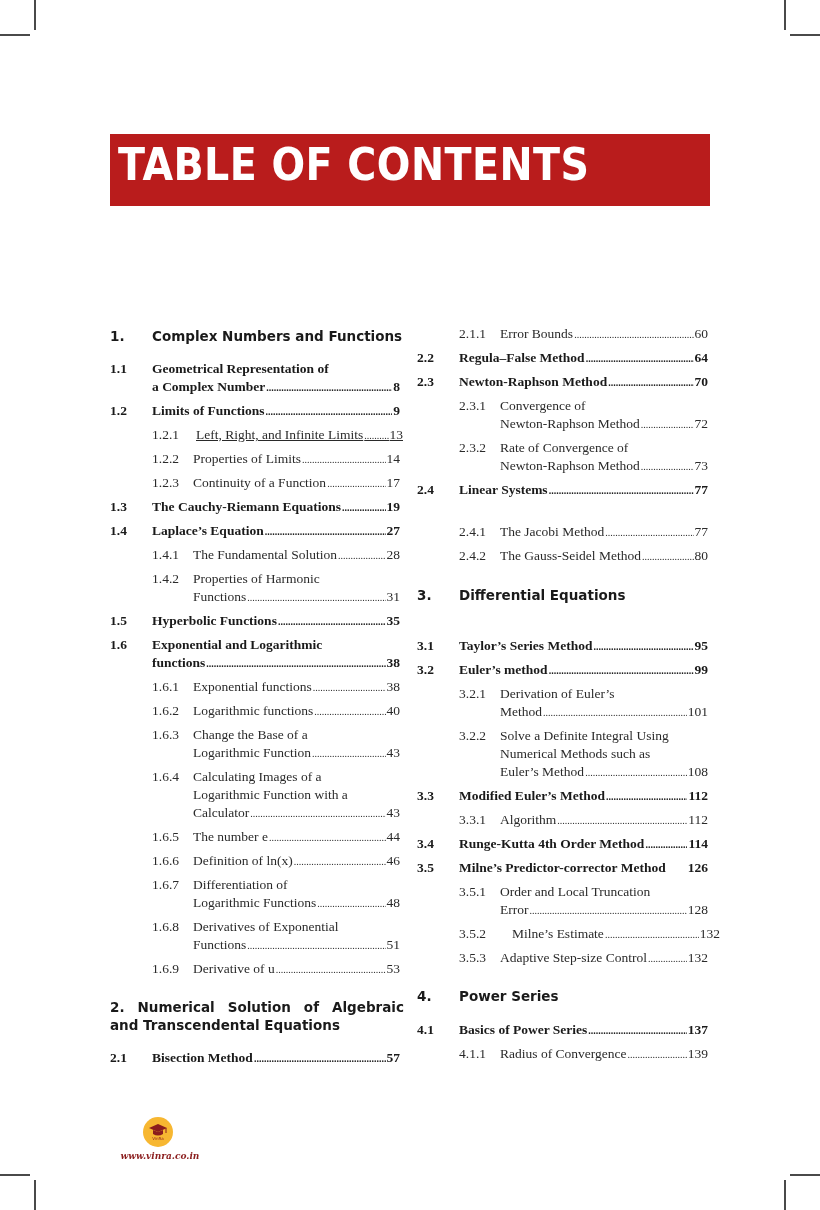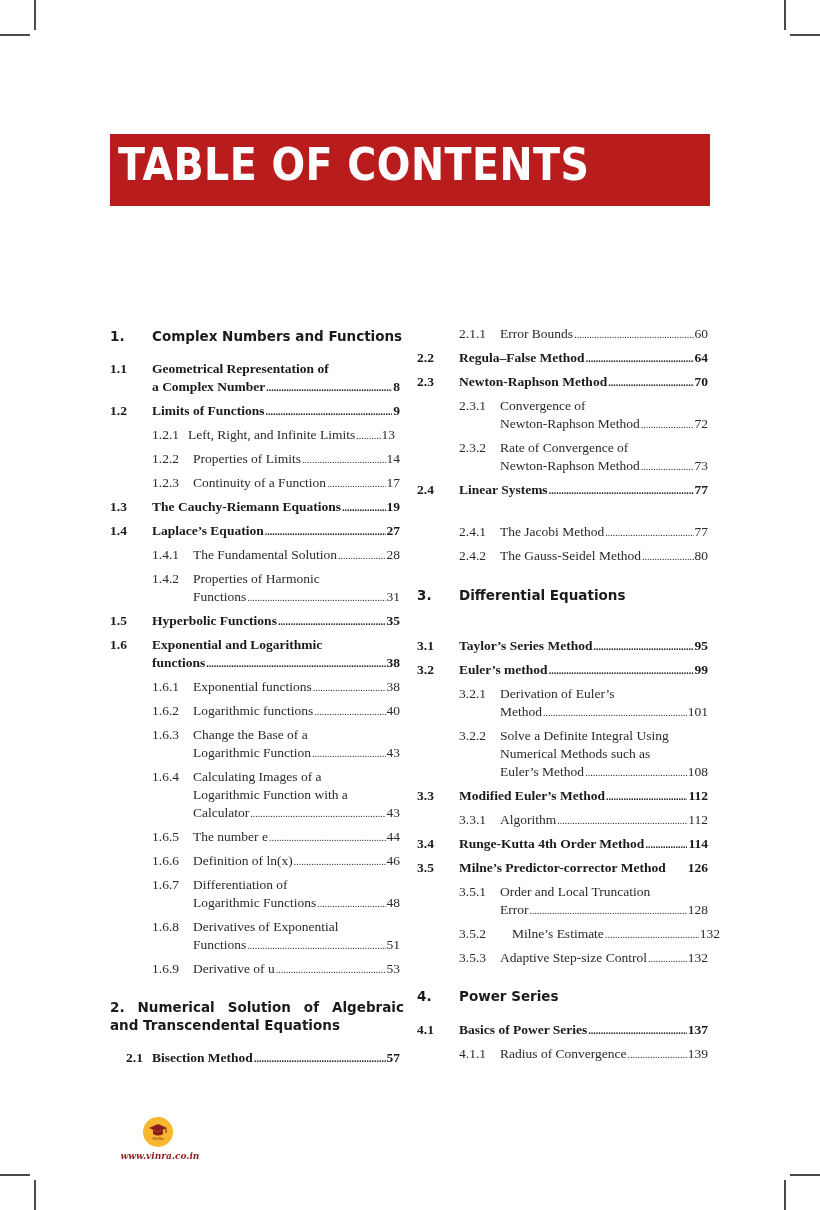--- a/index.html
+++ b/index.html
@@ -89,21 +89,21 @@
       <div class="body" style="left: 42px; width: 248px;">
         <div class="line">
           <span class="txt">Limits of Functions</span>
           <span class="dots">........................................................................................................................................................................................................</span>
           <span class="page">9</span>
         </div>
       </div>
     </div>
     <div class="entry lvl-sub" style="left: 110px; top: 426px; width: 290px; height: 18px;">
       <span class="num" style="left: 42px;">1.2.1</span>
-      <div class="body" style="left: 78px; width: 207px;">
+      <div class="body" style="left: 86px; width: 207px; text-decoration: underline;">
         <div class="line">
           <span class="txt">Left, Right, and Infinite Limits</span>
           <span class="dots">........................................................................................................................................................................................................</span>
           <span class="page">13</span>
         </div>
       </div>
     </div>
     <div class="entry lvl-sub" style="left: 110px; top: 450px; width: 290px; height: 18px;">
       <span class="num" style="left: 42px;">1.2.2</span>
       <div class="body" style="left: 83px; width: 207px;">
@@ -299,21 +299,21 @@
       <div style="display: flex; justify-content: space-between; padding-left: 0px;">
         <span>2.</span>
         <span>Numerical</span>
         <span>Solution</span>
         <span>of</span>
         <span>Algebraic</span>
       </div>
       <div>and Transcendental Equations</div>
     </div>
     <div class="entry lvl-sec" style="left: 110px; top: 1049px; width: 290px; height: 18px;">
-      <span class="num" style="left: 16px;">2.1</span>
+      <span class="num" style="left: 0px;">2.1</span>
       <div class="body" style="left: 42px; width: 248px;">
         <div class="line">
           <span class="txt">Bisection Method</span>
           <span class="dots">........................................................................................................................................................................................................</span>
           <span class="page">57</span>
         </div>
       </div>
     </div>
     <div class="entry lvl-sub" style="left: 417px; top: 325px; width: 291px; height: 18px;">
       <span class="num" style="left: 42px;">2.1.1</span>

